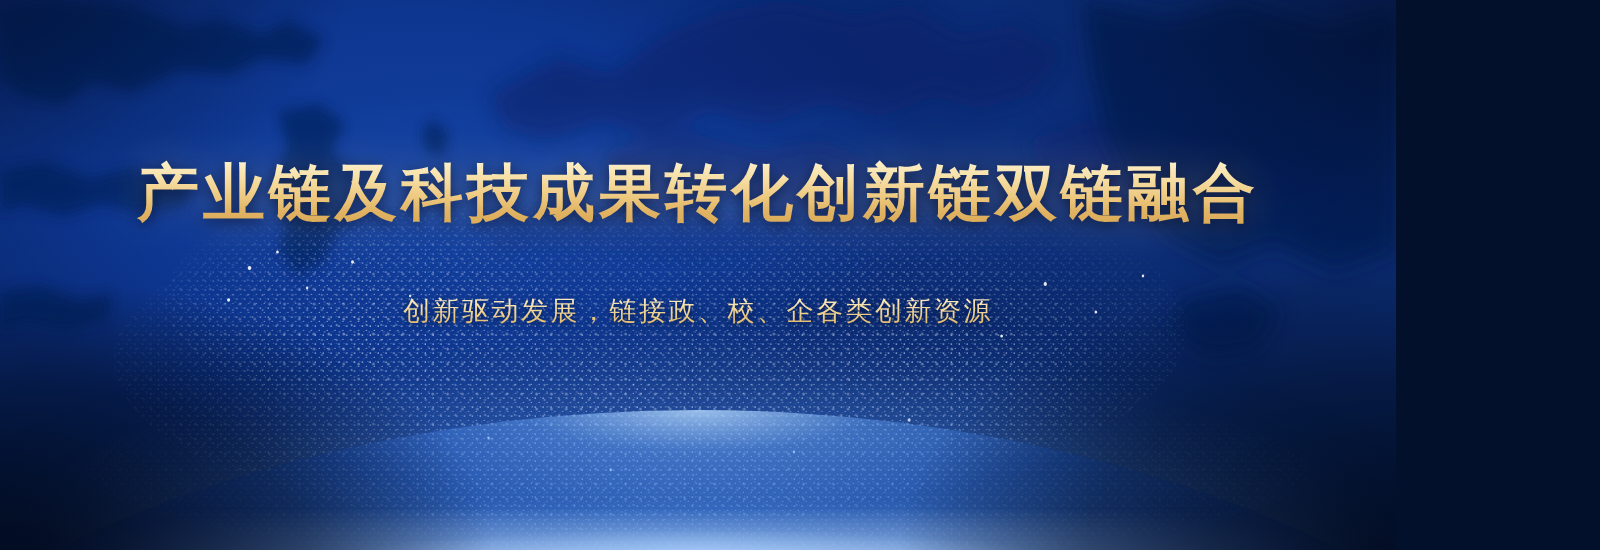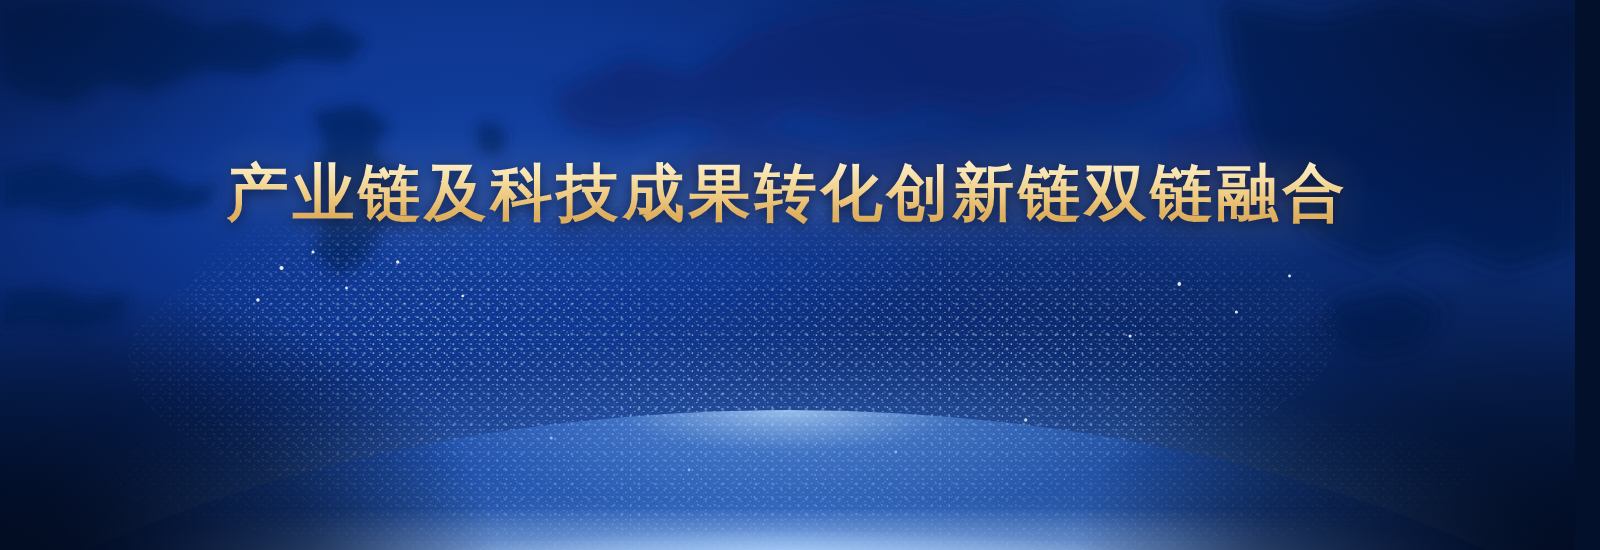--- a/index.html
+++ b/index.html
@@ -1,23 +1,24 @@
 <!DOCTYPE html>
 <html><head>
 <meta charset="utf-8">
 <style>
   html,body{margin:0;padding:0;background:#02102b;}
   body{font-family:"Liberation Sans","DejaVu Sans",sans-serif;}
 
   #banner{
     position:relative;
-    width:1575px;
+    width:1364px;
     height:550px;
     overflow:hidden;
     background:#0c4a6e;
+    padding-left:32px;
   }
 
   
   .layer{position:absolute;inset:0;pointer-events:none;}
 
   
   .bg-base{
     background:
       radial-gradient(ellipse 820px 430px at 30% 32%, #12409f 0%, #0d3690 38%, #0a2a74 62%, rgba(7,30,84,0) 100%),
       radial-gradient(ellipse 900px 520px at 78% 18%, #0d3488 0%, #0a2868 45%, rgba(6,24,66,0) 100%),
@@ -192,15 +193,16 @@
   </div>
 
   <div class="bg-earth"></div>
   <div class="bg-beam"></div>
   <div class="layer bg-horizon"></div>
 
   <div class="layer bg-vignette"></div>
 
   <div class="content">
     <div class="title">产业链及科技成果转化创新链双链融合</div>
+    <div class="subtitle">创新驱动发展，链接政、校、企各类创新资源</div>
   </div>
 
 </div>
 
 </body></html>

